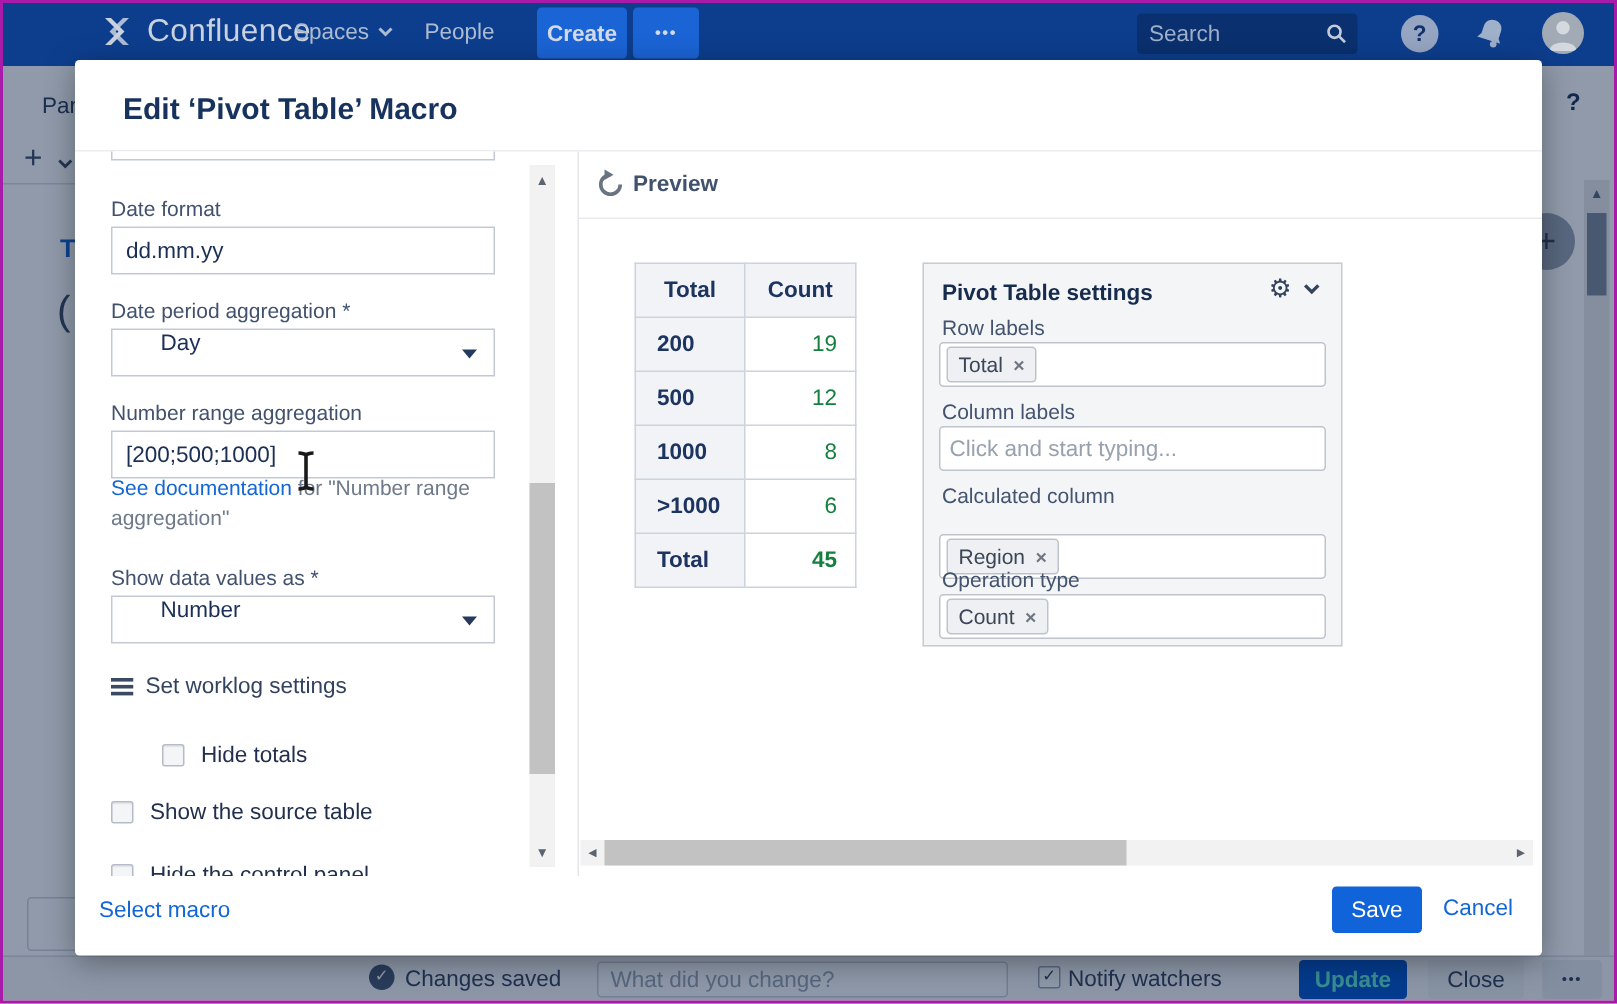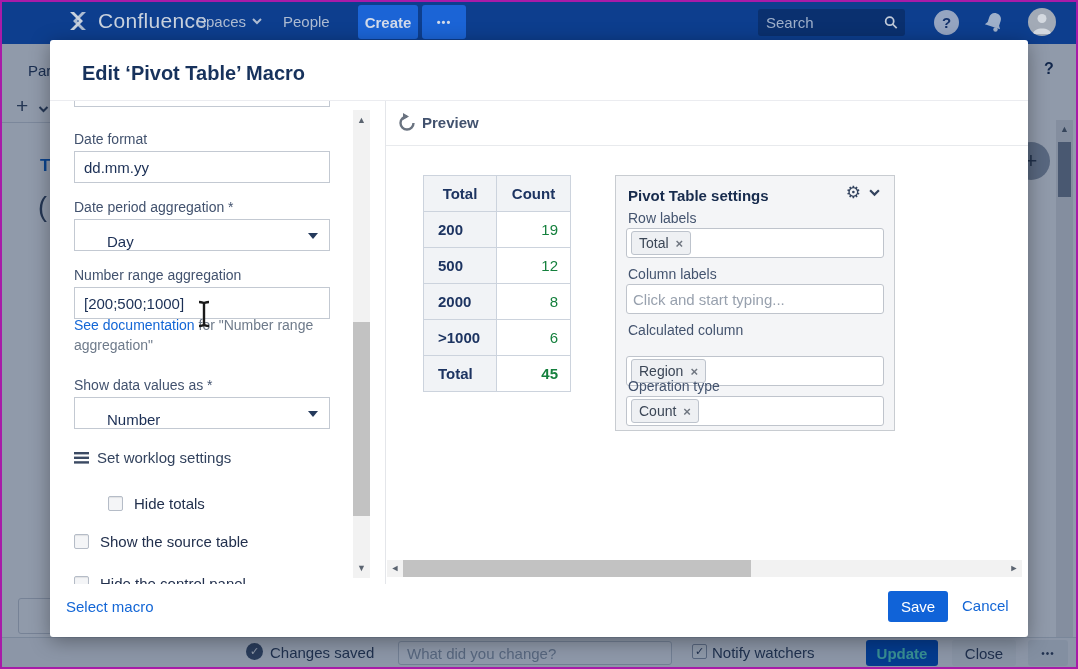--- a/index.html
+++ b/index.html
@@ -44,21 +44,21 @@
   
   .dialog{position:absolute;left:50px;top:40px;width:978px;height:597px;background:#fff;border-radius:3px;
           box-shadow:0 4px 20px rgba(0,0,0,.35);z-index:10;}
   .dlg-title{position:absolute;left:32px;top:22px;font-size:20px;font-weight:600;color:#17325c;}
   .dlg-hdr-line{position:absolute;left:0;top:60px;width:978px;height:1px;background:#ebecf0;}
   .leftpanel{position:absolute;left:0;top:61px;width:335px;height:483px;overflow:hidden;}
   .vdivider{position:absolute;left:335px;top:61px;width:1px;height:483px;background:#e4e6ea;}
   .flabel{position:absolute;left:24px;font-size:14px;color:#42526e;}
   .tinput,.fselect{position:absolute;left:24px;width:256px;height:32px;border:1px solid #c3c9d2;border-radius:0;
           background:#fff;font-size:15px;color:#1b2f55;padding:0 9px;box-sizing:border-box;font-family:inherit;}
-  .fselect{display:flex;align-items:flex-end;padding-left:32px;}
+  .fselect{display:flex;align-items:flex-start;padding-left:32px;}
   .sel-arrow{position:absolute;right:11px;top:13px;width:0;height:0;border-left:5px solid transparent;
              border-right:5px solid transparent;border-top:6px solid #253a5c;}
   .doctext{position:absolute;left:24px;width:256px;font-size:14px;line-height:20px;color:#6e7a8a;}
   .alink{color:#1366d6;text-decoration:none;}
   .worklog{position:absolute;left:24px;display:flex;align-items:center;gap:8px;font-size:15px;color:#33435e;}
   .cbrow{position:absolute;left:24px;display:flex;align-items:center;gap:11px;font-size:15px;color:#22304d;}
   .cb{width:13px;height:13px;border:1px solid #b5bcc7;border-radius:2px;background:#f4f5f7;
       box-shadow:inset 0 1px 1px rgba(0,0,0,.08);}
 
   
@@ -249,21 +249,21 @@
       </tr>
       <tr>
         <td class="rh">200</td>
         <td class="num">19</td>
       </tr>
       <tr>
         <td class="rh">500</td>
         <td class="num">12</td>
       </tr>
       <tr>
-        <td class="rh">2000</td>
+        <td class="rh">1000</td>
         <td class="num">8</td>
       </tr>
       <tr>
         <td class="rh">&gt;1000</td>
         <td class="num">6</td>
       </tr>
       <tr>
         <td class="rh">Total</td>
         <td class="num numb">45</td>
       </tr>

